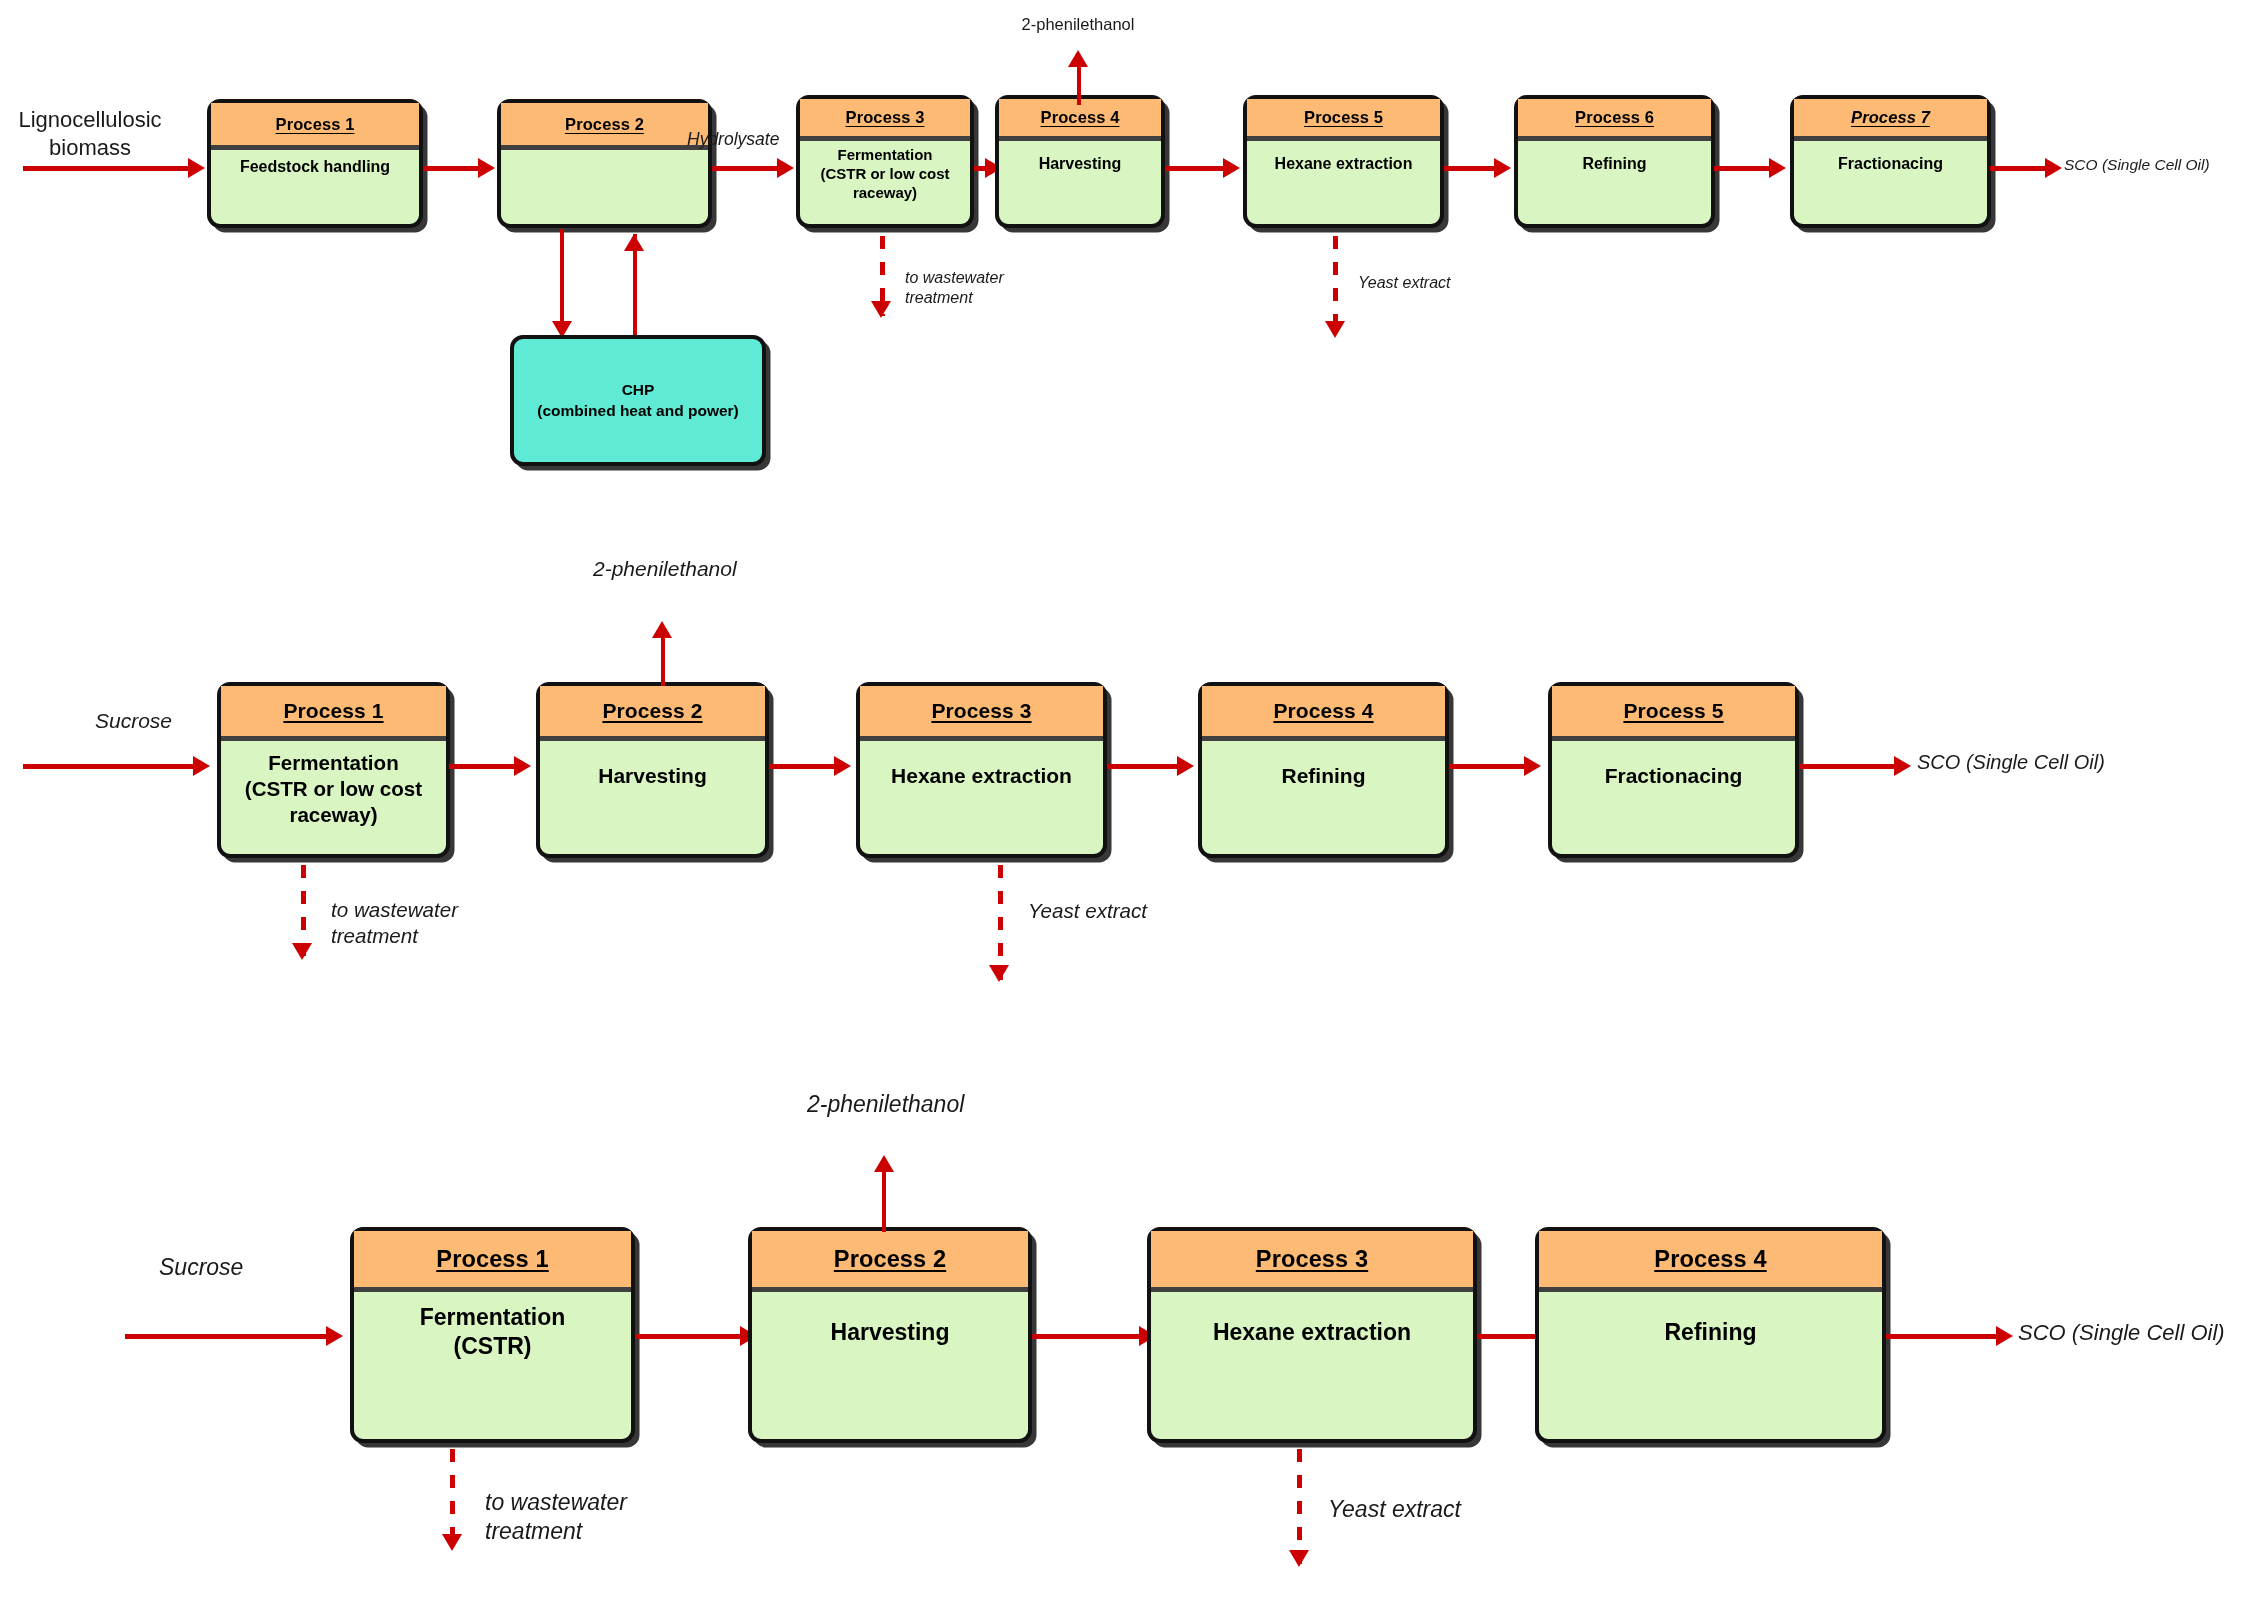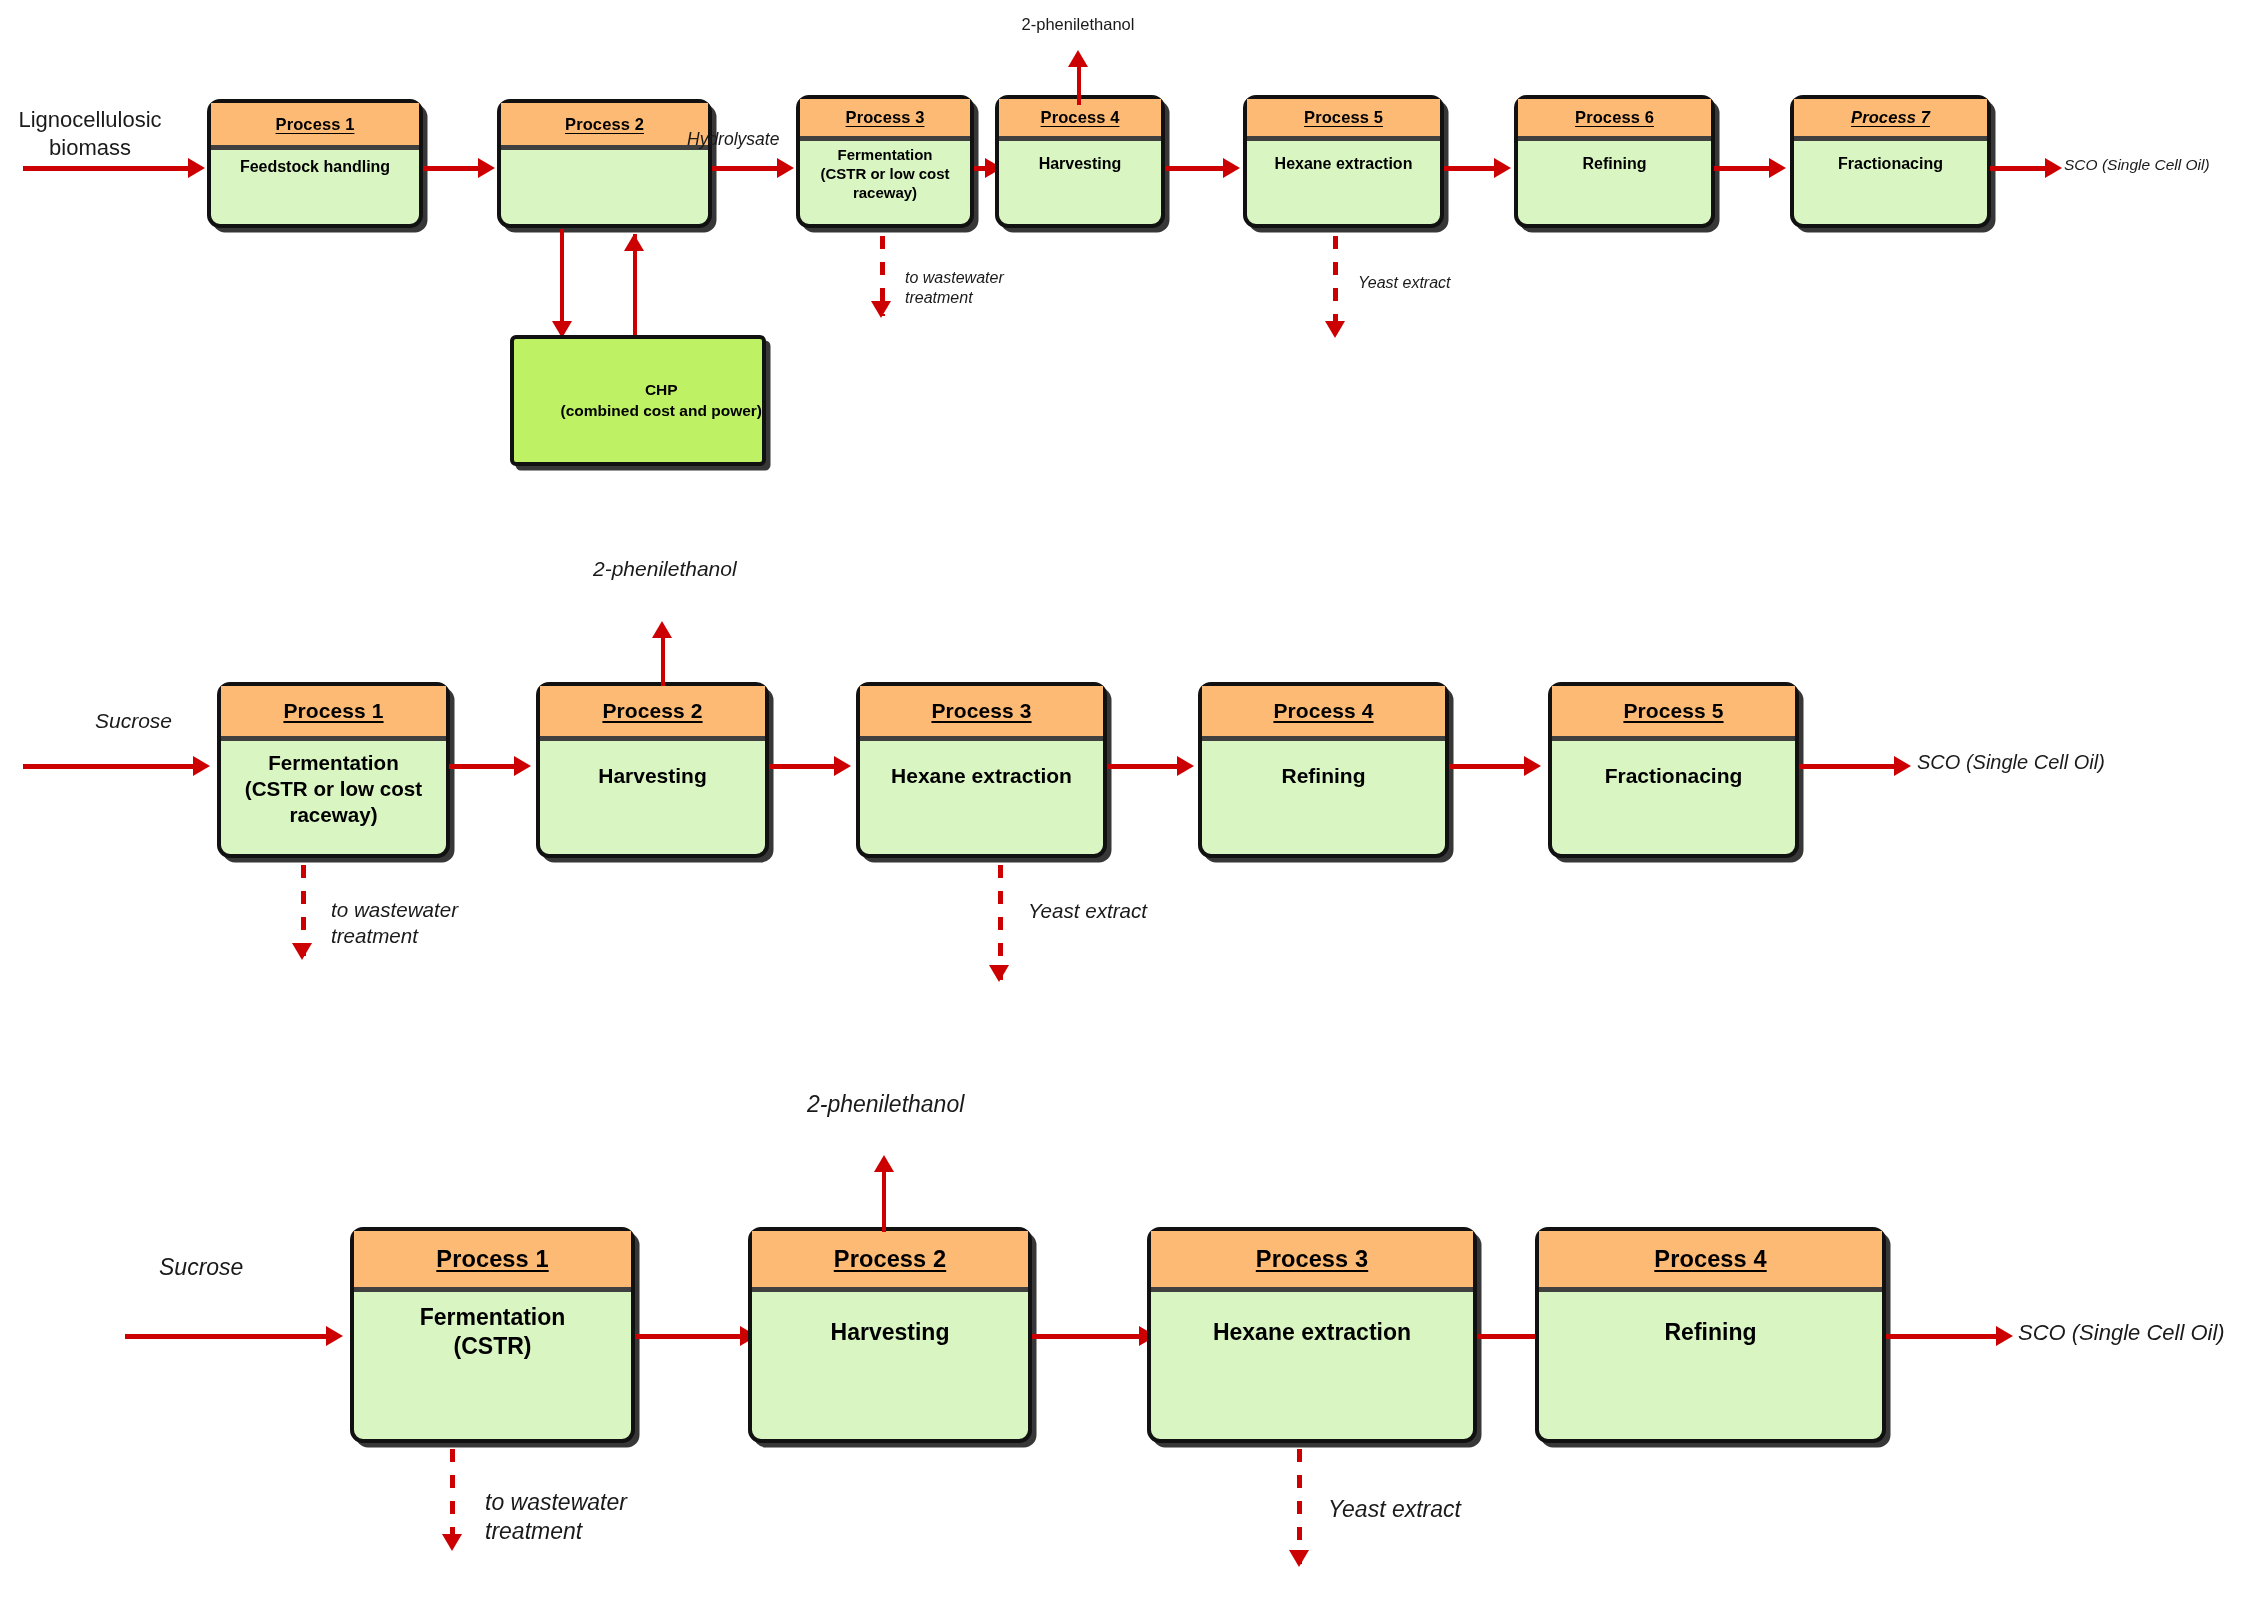--- a/index.html
+++ b/index.html
@@ -13,24 +13,24 @@
         display:flex;flex-direction:column;align-items:stretch;}
   .pbox .phead{flex:0 0 auto;display:flex;align-items:center;justify-content:center;
         border-bottom:5px solid #404040;background:#fdba74;}
   .pbox .phead span{font-weight:bold;text-decoration:underline;text-underline-offset:2.5px;
         letter-spacing:0.1px;}
   .pbox .pbody{flex:1 1 auto;display:flex;align-items:flex-start;justify-content:center;
         text-align:center;}
   .pbox .pbody span{font-weight:bold;line-height:1.26;display:block;width:100%;}
 
   
-  .plainbox{position:absolute;box-sizing:border-box;background:#bef264;
-        border:4.5px solid #111;border-radius:6px;
+  .plainbox{position:absolute;box-sizing:border-box;background:#5eead4;
+        border:4.5px solid #111;border-radius:13px;
         box-shadow:5px 5px 0 -0.5px rgba(20,20,20,.85);
-        display:flex;align-items:center;justify-content:flex-end;text-align:center;}
+        display:flex;align-items:center;justify-content:center;text-align:center;}
   .plainbox span{font-weight:bold;line-height:1.3;}
 
   
   .hline{position:absolute;background:#cc0000;height:4.5px;}
   .vline{position:absolute;background:#cc0000;width:4.5px;}
   .dash-v{position:absolute;width:4.5px;
           background:repeating-linear-gradient(to bottom,#cc0000 0 13px,rgba(0,0,0,0) 13px 26px);}
   .arrow-r{position:absolute;width:0;height:0;
            border-top:10.5px solid transparent;border-bottom:10.5px solid transparent;
            border-left:17px solid #cc0000;}
@@ -77,21 +77,21 @@
   <div class="lbl left" style="left:687px;top:128px;width:140px;font-size:17.5px;">Hydrolysate</div>
 
   <div class="vline" style="left:560px;top:229px;width:4px;height:105px;"></div>
   <div class="arrow-d" style="left:552px;top:321px;"></div>
   <div class="vline" style="left:633px;top:234px;width:4px;height:105px;"></div>
   <div class="arrow-u" style="left:624px;top:234px;"></div>
 
   <div class="plainbox" style="left:510px;top:335px;width:256px;height:131px;">
     <span style="font-size:15.5px;">
       <span>CHP</span><br>
-      <span>(combined cost and power)</span>
+      <span>(combined heat and power)</span>
     </span>
   </div>
 
   <div class="pbox" style="left:796px;top:95px;width:178px;height:133px;">
     <div class="phead" style="height:37px;">
       <span style="font-size:16.5px;">Process 3</span>
     </div>
     <div class="pbody" style="padding-top:5px;">
       <span style="font-size:15px;white-space:pre-line;">Fermentation
 (CSTR or low cost

